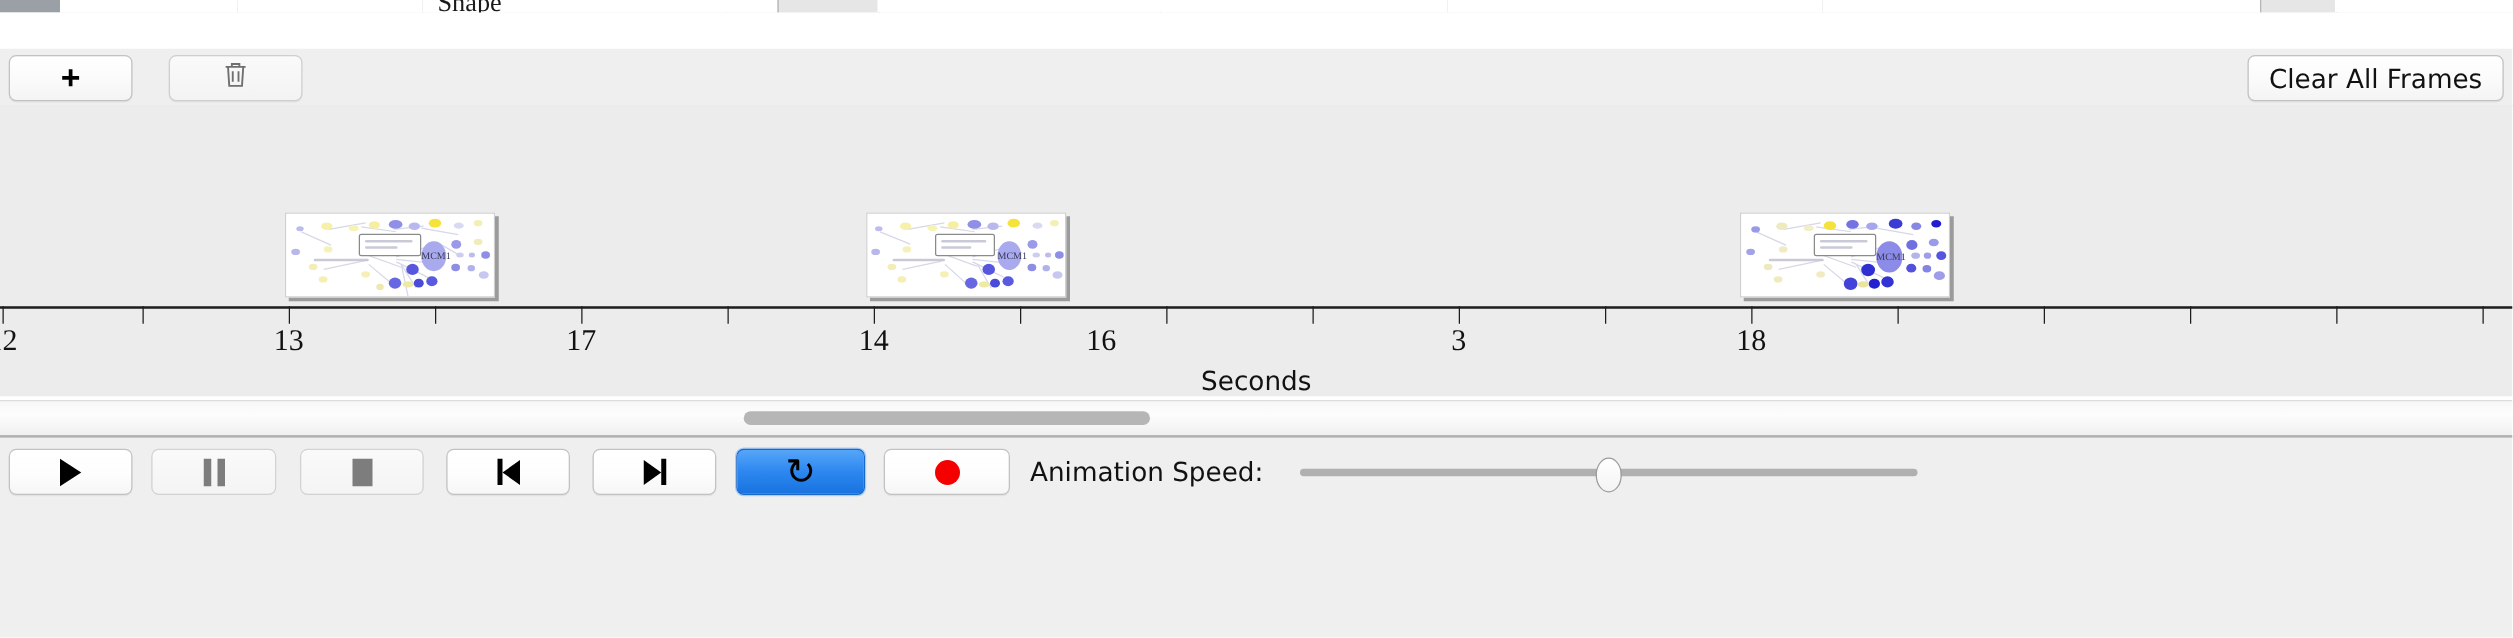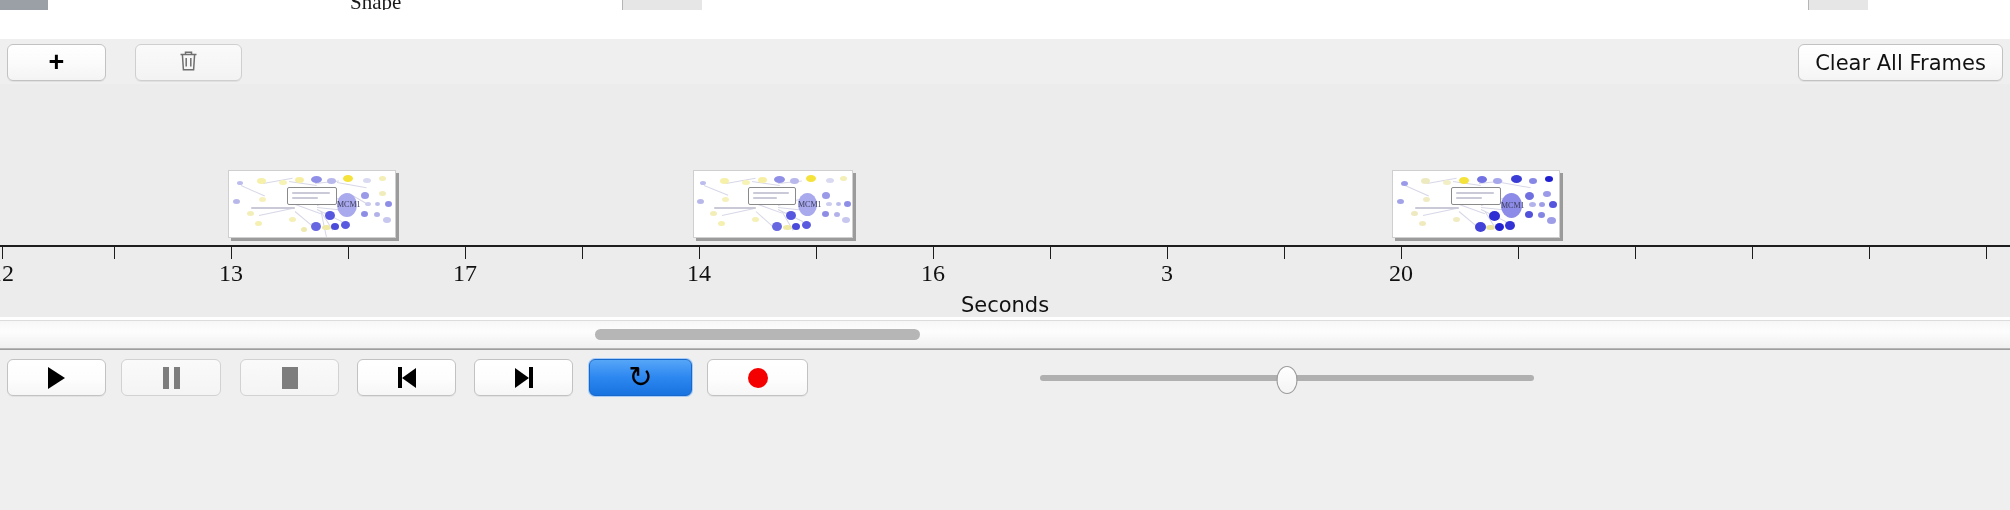--- a/index.html
+++ b/index.html
@@ -420,23 +420,23 @@
     <span class="tick" style="left:1518px;"></span>
     <span class="tick" style="left:1635px;"></span>
     <span class="tick" style="left:1752px;"></span>
     <span class="tick" style="left:1869px;"></span>
     <span class="tick" style="left:1986px;"></span>
 
     <span class="tick-label" style="left:2px;">12</span>
     <span class="tick-label" style="left:231px;">13</span>
     <span class="tick-label" style="left:465px;">17</span>
     <span class="tick-label" style="left:699px;">14</span>
-    <span class="tick-label" style="left:933px;">16</span>
+    <span class="tick-label" style="left:881px;">16</span>
     <span class="tick-label" style="left:1167px;">3</span>
-    <span class="tick-label" style="left:1401px;">20</span>
+    <span class="tick-label" style="left:1401px;">18</span>
 
     <div class="axis-title">Seconds</div>
   </div>
 
   <div class="hscroll">
     <div class="hscroll-thumb" style="left:595px; width:325px;"></div>
   </div>
 
   <div class="controlbar">
 
@@ -470,20 +470,21 @@
     </div>
 
     <div class="ctl active" style="left:589px; width:101px;">
       <span class="loop-glyph">↻</span>
     </div>
 
     <div class="ctl enabled" style="left:707px; width:99px;">
       <span class="rec-dot"></span>
     </div>
 
+    <span class="speed-label" style="left:824px;">Animation Speed:</span>
 
     <div class="slider" style="left:1040px; width:494px;">
       <div class="slider-track"></div>
       <div class="slider-thumb" style="left:50%;"></div>
     </div>
   </div>
 
 </div>
 
 </body></html>

